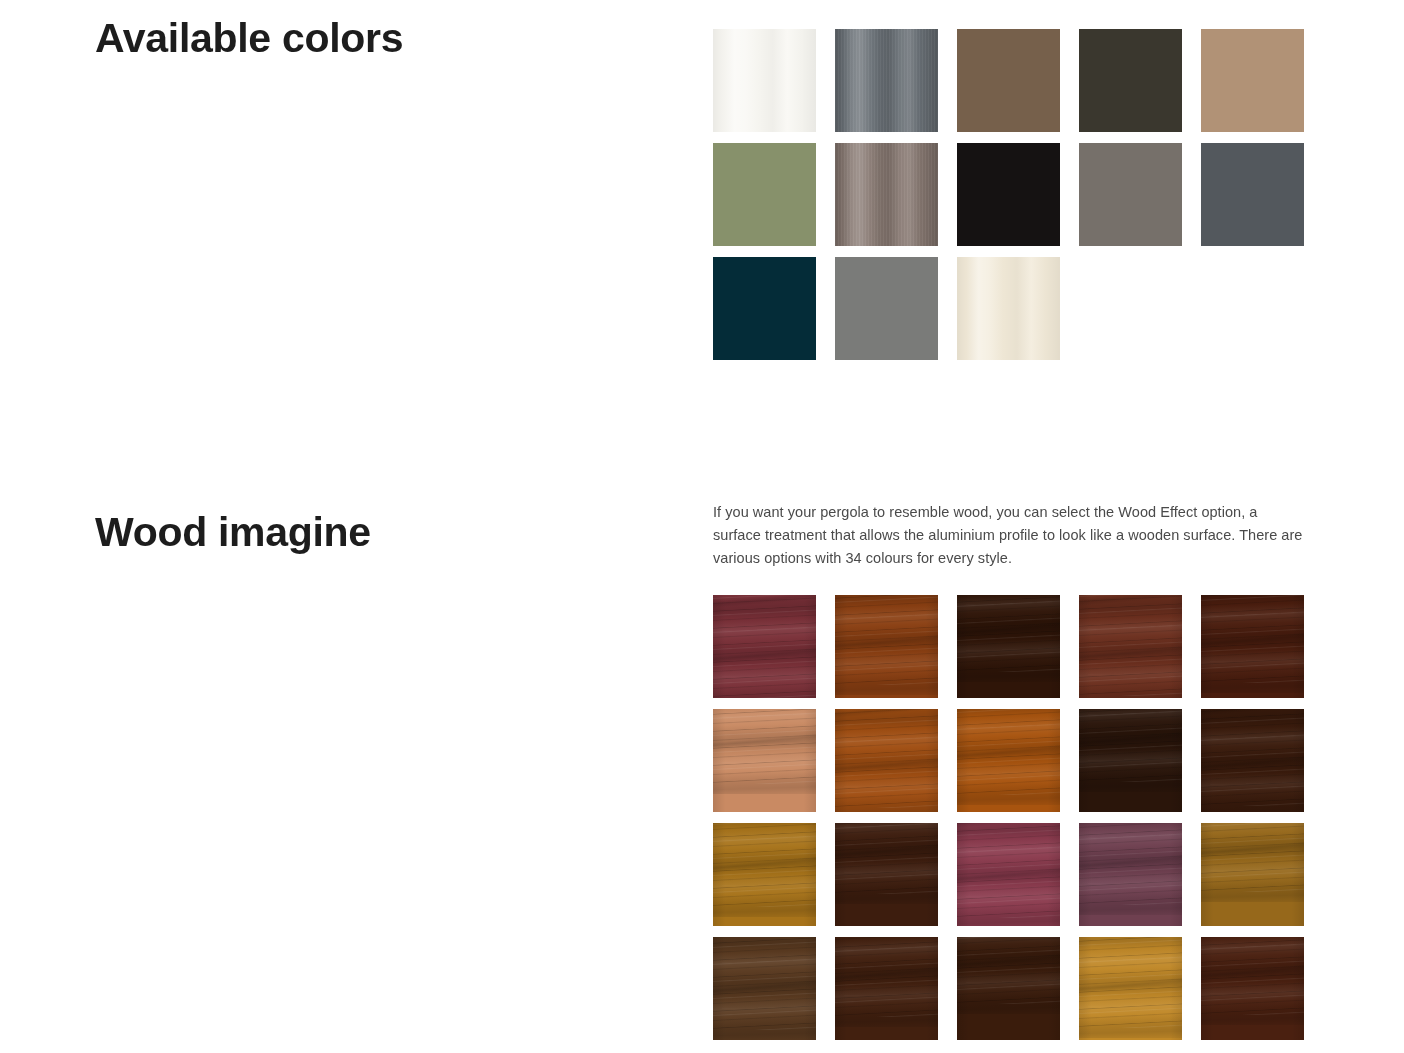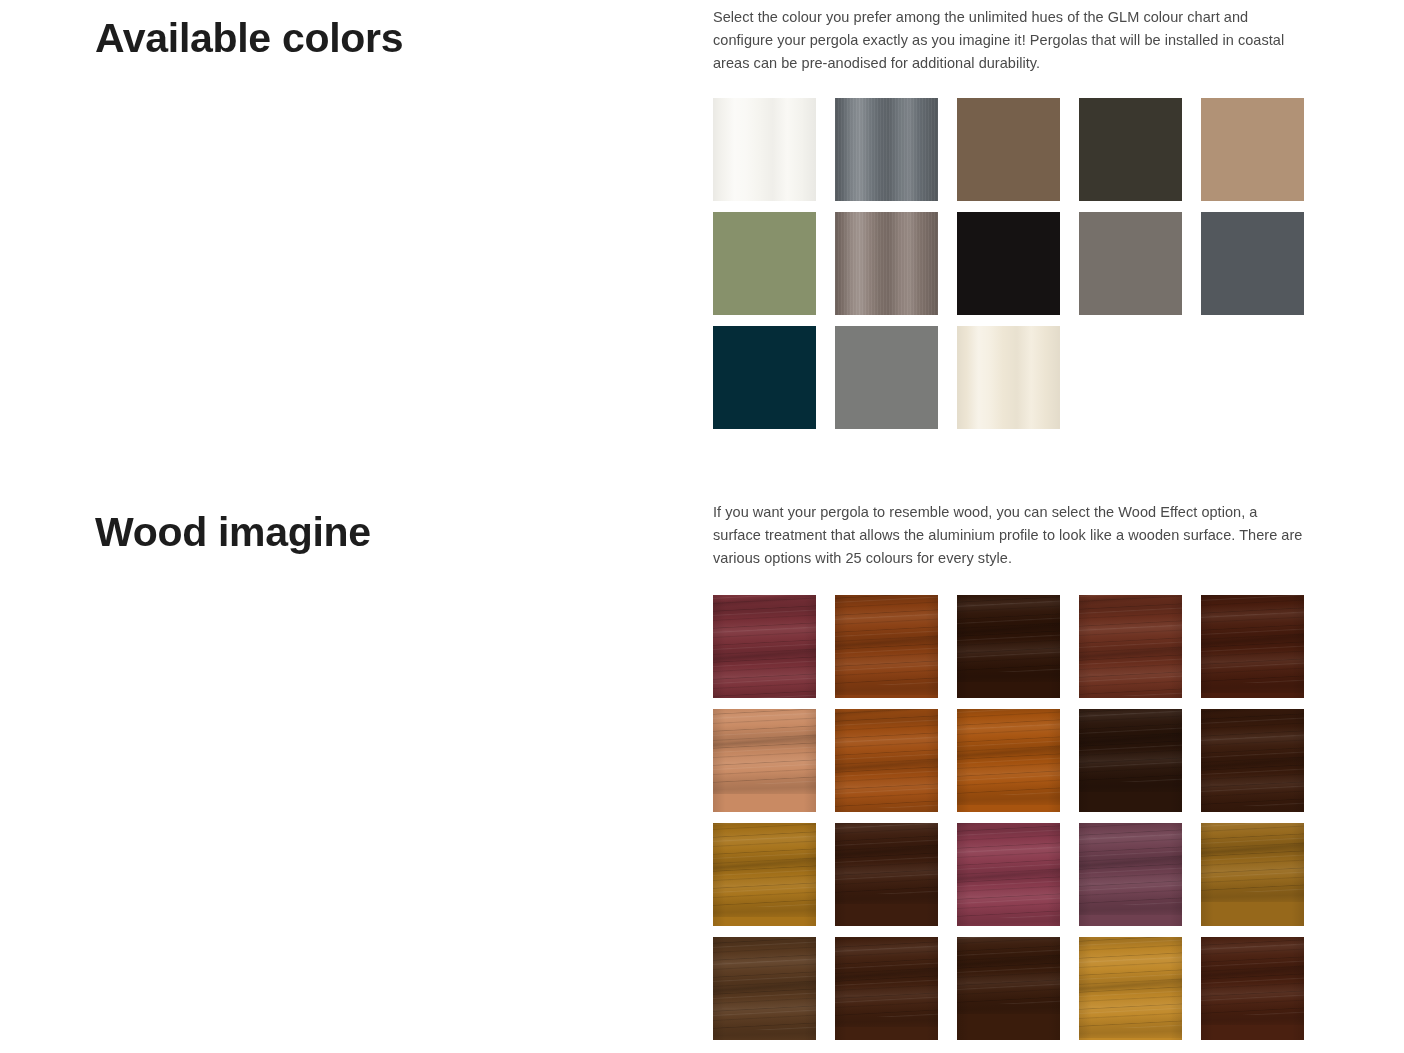--- a/index.html
+++ b/index.html
@@ -197,21 +197,20 @@
 </style>
 </head>
 <body>
 
 <div class="page">
 
   <section class="section" id="section-colors">
     <h2 class="section-title">Available colors</h2>
 
     <div class="section-body">
-      <p class="section-desc">Select the colour you prefer among the unlimited hues of the GLM colour chart and configure your pergola exactly as you imagine it! Pergolas that will be installed in coastal areas can be pre-anodised for additional durability.</p>
 
       <div class="swatch-grid" id="colors-grid">
           <div class="swatch pearl" title="swatch-white-gloss">
             <div class="fill" style="background-color: rgb(248, 247, 242);"></div>
             <div class="sheen"></div>
           </div>
           <div class="swatch metallic" title="swatch-metallic-grey">
             <div class="fill" style="background-color: rgb(109, 116, 122);"></div>
             <div class="sheen"></div>
             <div class="grain"></div>
@@ -253,21 +252,21 @@
             <div class="sheen"></div>
           </div>
         </div>
     </div>
   </section>
 
   <section class="section" id="section-wood">
     <h2 class="section-title">Wood imagine</h2>
 
     <div class="section-body">
-      <p class="section-desc">If you want your pergola to resemble wood, you can select the Wood Effect option, a surface treatment that allows the aluminium profile to look like a wooden surface. There are various options with 25 colours for every style.</p>
+      <p class="section-desc">If you want your pergola to resemble wood, you can select the Wood Effect option, a surface treatment that allows the aluminium profile to look like a wooden surface. There are various options with 34 colours for every style.</p>
 
       <div class="swatch-grid" id="wood-grid">
           <div class="swatch wood" title="wood-mahogany-red">
             <div class="fill" style="background-color: rgb(122, 48, 56);"></div>
             <div class="grain-band" style="transform: translateY(0px);"></div>
             <div class="grain-wave" style="transform: translateY(-5px);"></div>
             <div class="grain-fine" style="transform: translateY(-10px);"></div>
             <div class="vignette"></div>
           </div>
           <div class="swatch wood" title="wood-amber-teak">

